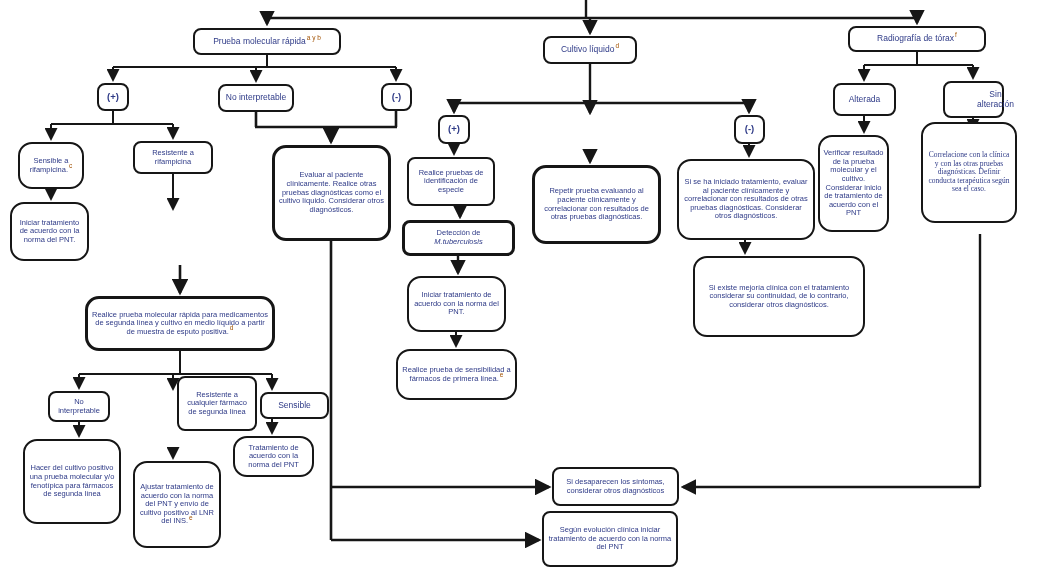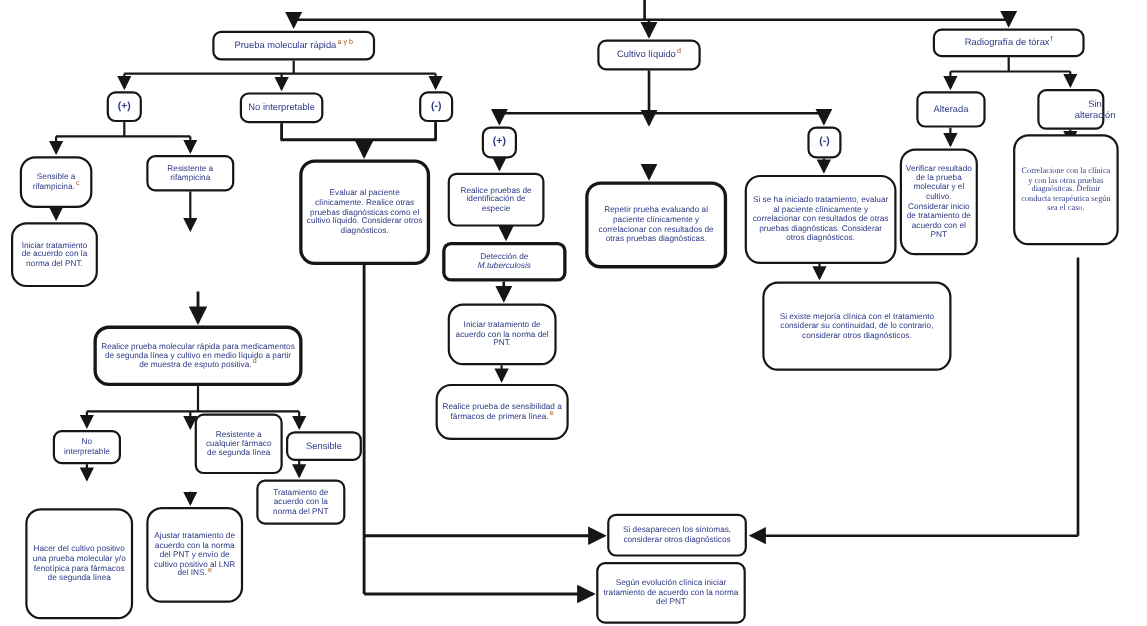--- a/index.html
+++ b/index.html
@@ -140,27 +140,27 @@
 
   <div class="node" style="left:48px;top:391px;width:62px;height:31px;">
     <span>No interpretable</span>
   </div>
   <div class="node" style="left:133px;top:376px;width:80px;height:55px;margin-left:44px;">
     <span>Resistente a cualquier fármaco de segunda línea</span>
   </div>
   <div class="node lg" style="left:238px;top:392px;width:69px;height:27px;margin-left:22px;">
     <span>Sensible</span>
   </div>
-  <div class="node rounder" style="left:23px;top:462px;width:98px;height:101px;">
+  <div class="node rounder" style="left:23px;top:439px;width:98px;height:85px;">
     <span>Hacer del cultivo positivo una prueba molecular y/o fenotípica para fármacos de segunda línea</span>
   </div>
   <div class="node rounder" style="left:133px;top:461px;width:88px;height:87px;">
     <span><span>Ajustar tratamiento de acuerdo con la norma del PNT y envío de cultivo positivo al LNR del INS.</span><sup>e</sup></span>
   </div>
-  <div class="node" style="left:233px;top:436px;width:81px;height:41px;">
+  <div class="node" style="left:233px;top:436px;width:81px;height:41px;border-radius:14px;">
     <span>Tratamiento de acuerdo con la norma del PNT</span>
   </div>
   <div class="node rounder thick" style="left:272px;top:145px;width:119px;height:96px;">
     <span>Evaluar al paciente clínicamente. Realice otras pruebas diagnósticas como el cultivo líquido. Considerar otros diagnósticos.</span>
   </div>
 
   <div class="node sym" style="left:438px;top:115px;width:32px;height:29px;">
     <span>(+)</span>
   </div>
   <div class="node sym" style="left:734px;top:115px;width:31px;height:29px;">

